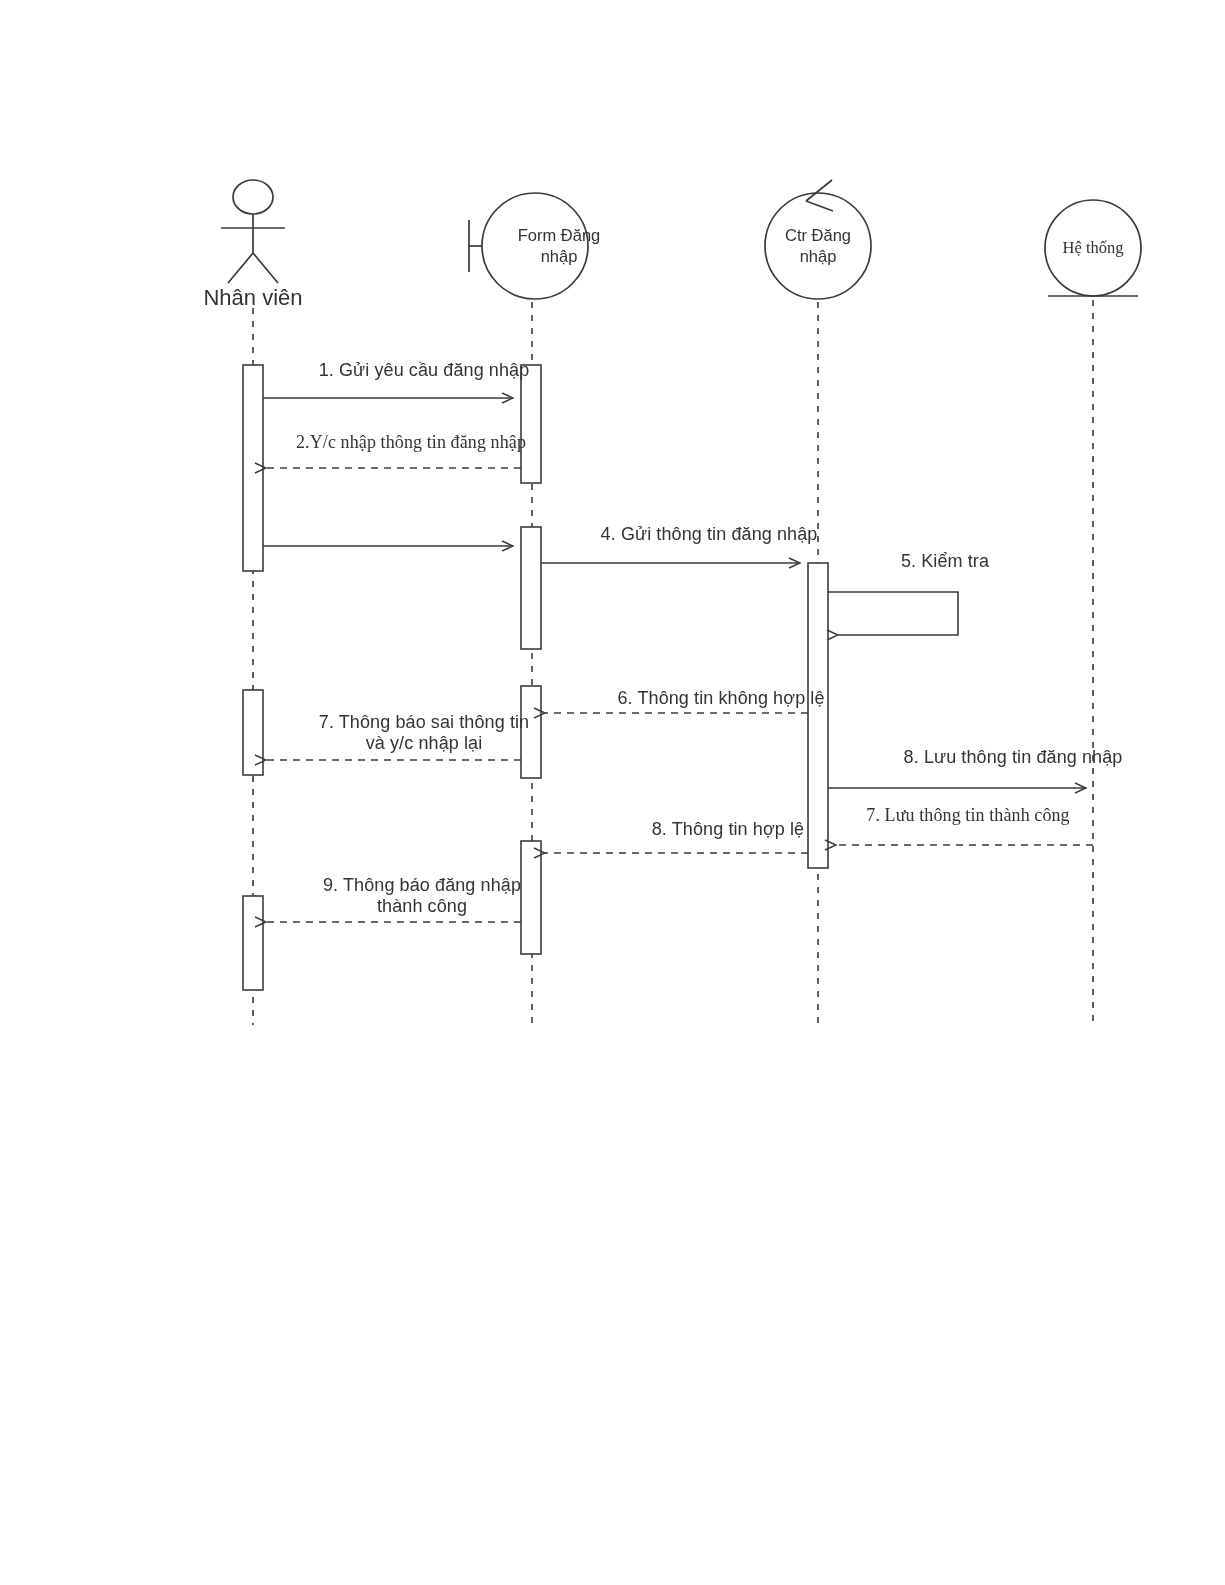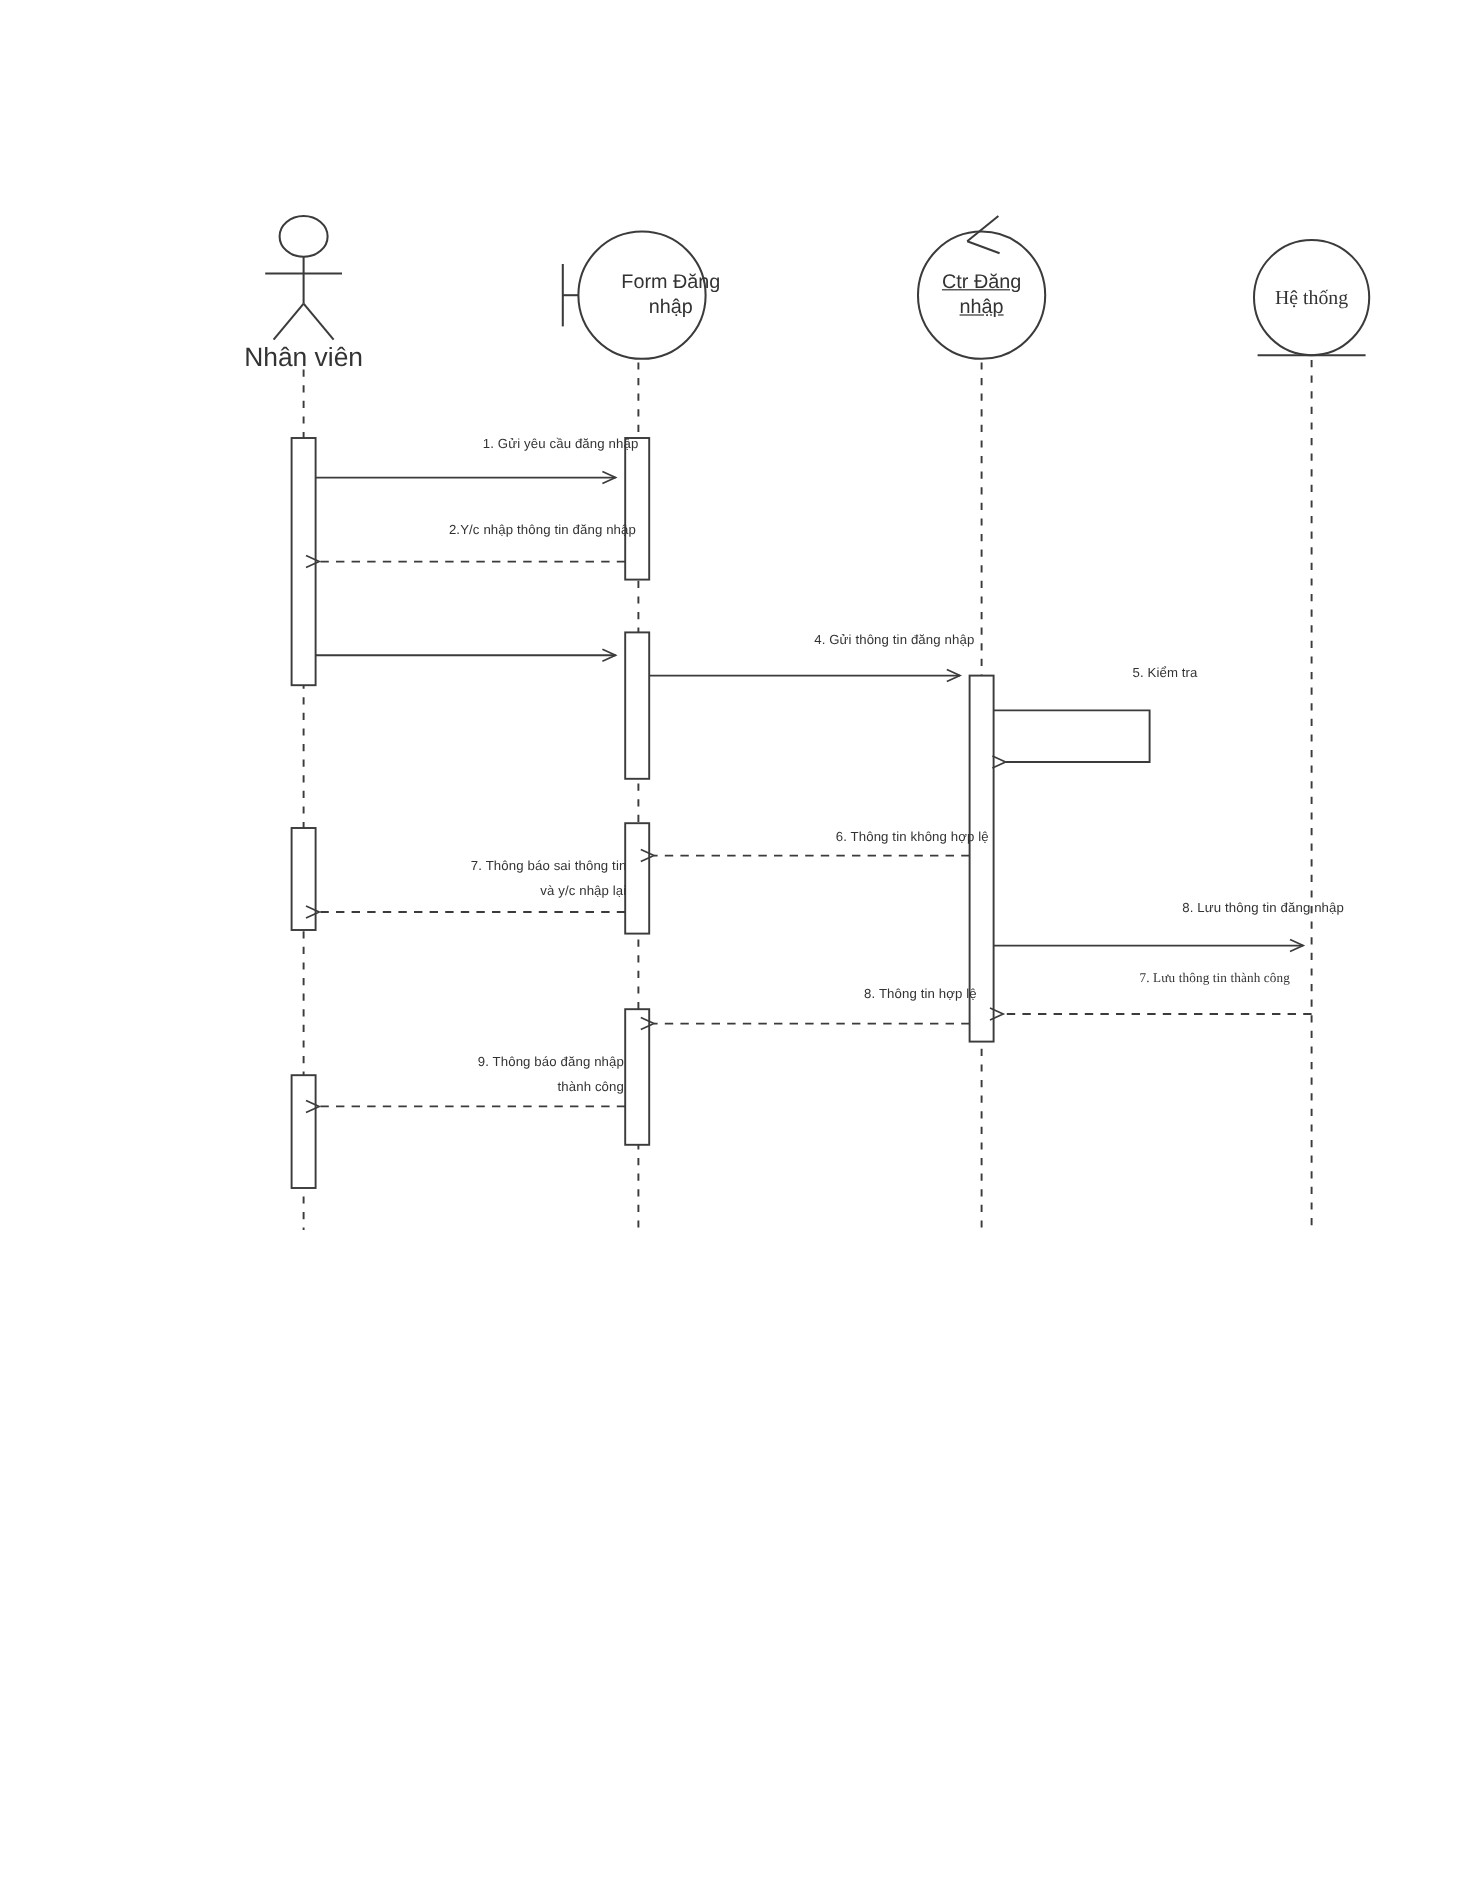--- a/index.html
+++ b/index.html
@@ -18,26 +18,27 @@
   #diagram-canvas {
     position: absolute;
     left: 0;
     top: 0;
     width: 1225px;
     height: 1585px;
   }
   .msg-label {
     position: absolute;
     font-family: "Liberation Sans", sans-serif;
-    font-size: 11px;
+    font-size: 18px;
     color: #333333;
     line-height: 21px;
     white-space: pre-line;
-    text-align: right;
+    text-align: center;
     letter-spacing: 0.1px;
+    padding-left: 27px;
   }
   .lifeline-name {
     position: absolute;
     font-family: "Liberation Sans", sans-serif;
     font-size: 16.5px;
     color: #333333;
     line-height: 21px;
     text-align: center;
     white-space: pre-line;
   }
@@ -127,28 +128,28 @@
   <line x1="808" y1="853" x2="545" y2="853" stroke="#3b3b3b" stroke-width="1.6" stroke-dasharray="7 6" marker-end="url(#arrowOpenLeft)"></line>
 
   <line x1="521" y1="922" x2="266" y2="922" stroke="#3b3b3b" stroke-width="1.6" stroke-dasharray="7 6" marker-end="url(#arrowOpenLeft)"></line>
 </svg>
 
 <div class="actor-name" style="left:183px; top:285px; width:140px;">Nhân viên</div>
 
 <div class="lifeline-name" style="left:504px; top:225px; width:110px;">Form Đăng
 nhập</div>
 
-<div class="lifeline-name" style="left:765px; top:225px; width:106px;text-decoration:underline;">Ctr Đăng
+<div class="lifeline-name" style="left:765px; top:225px; width:106px;">Ctr Đăng
 nhập</div>
 
 <div class="lifeline-name" style="left:1038px; top:237px; width:110px;font-family:Liberation Serif, serif;">Hệ thống</div>
 
 <div class="msg-label" style="left:262px; top:360px; width:270px;">1. Gửi yêu cầu đăng nhập</div>
 
-<div class="msg-label" style="left:260px; top:432px; width:270px;">2.Y/c nhập thông tin đăng nhập</div>
+<div class="msg-label" style="left:249px; top:432px; width:270px;font-family:Liberation Serif, serif;">2.Y/c nhập thông tin đăng nhập</div>
 
 <div class="msg-label" style="left:552px; top:524px; width:260px;">4. Gửi thông tin đăng nhập</div>
 
 <div class="msg-label" style="left:838px; top:551px; width:160px;">5. Kiểm tra</div>
 
 <div class="msg-label" style="left:564px; top:688px; width:260px;">6. Thông tin không hợp lệ</div>
 
 <div class="msg-label" style="left:272px; top:712px; width:250px;">7. Thông báo sai thông tin
 và y/c nhập lại</div>
 

